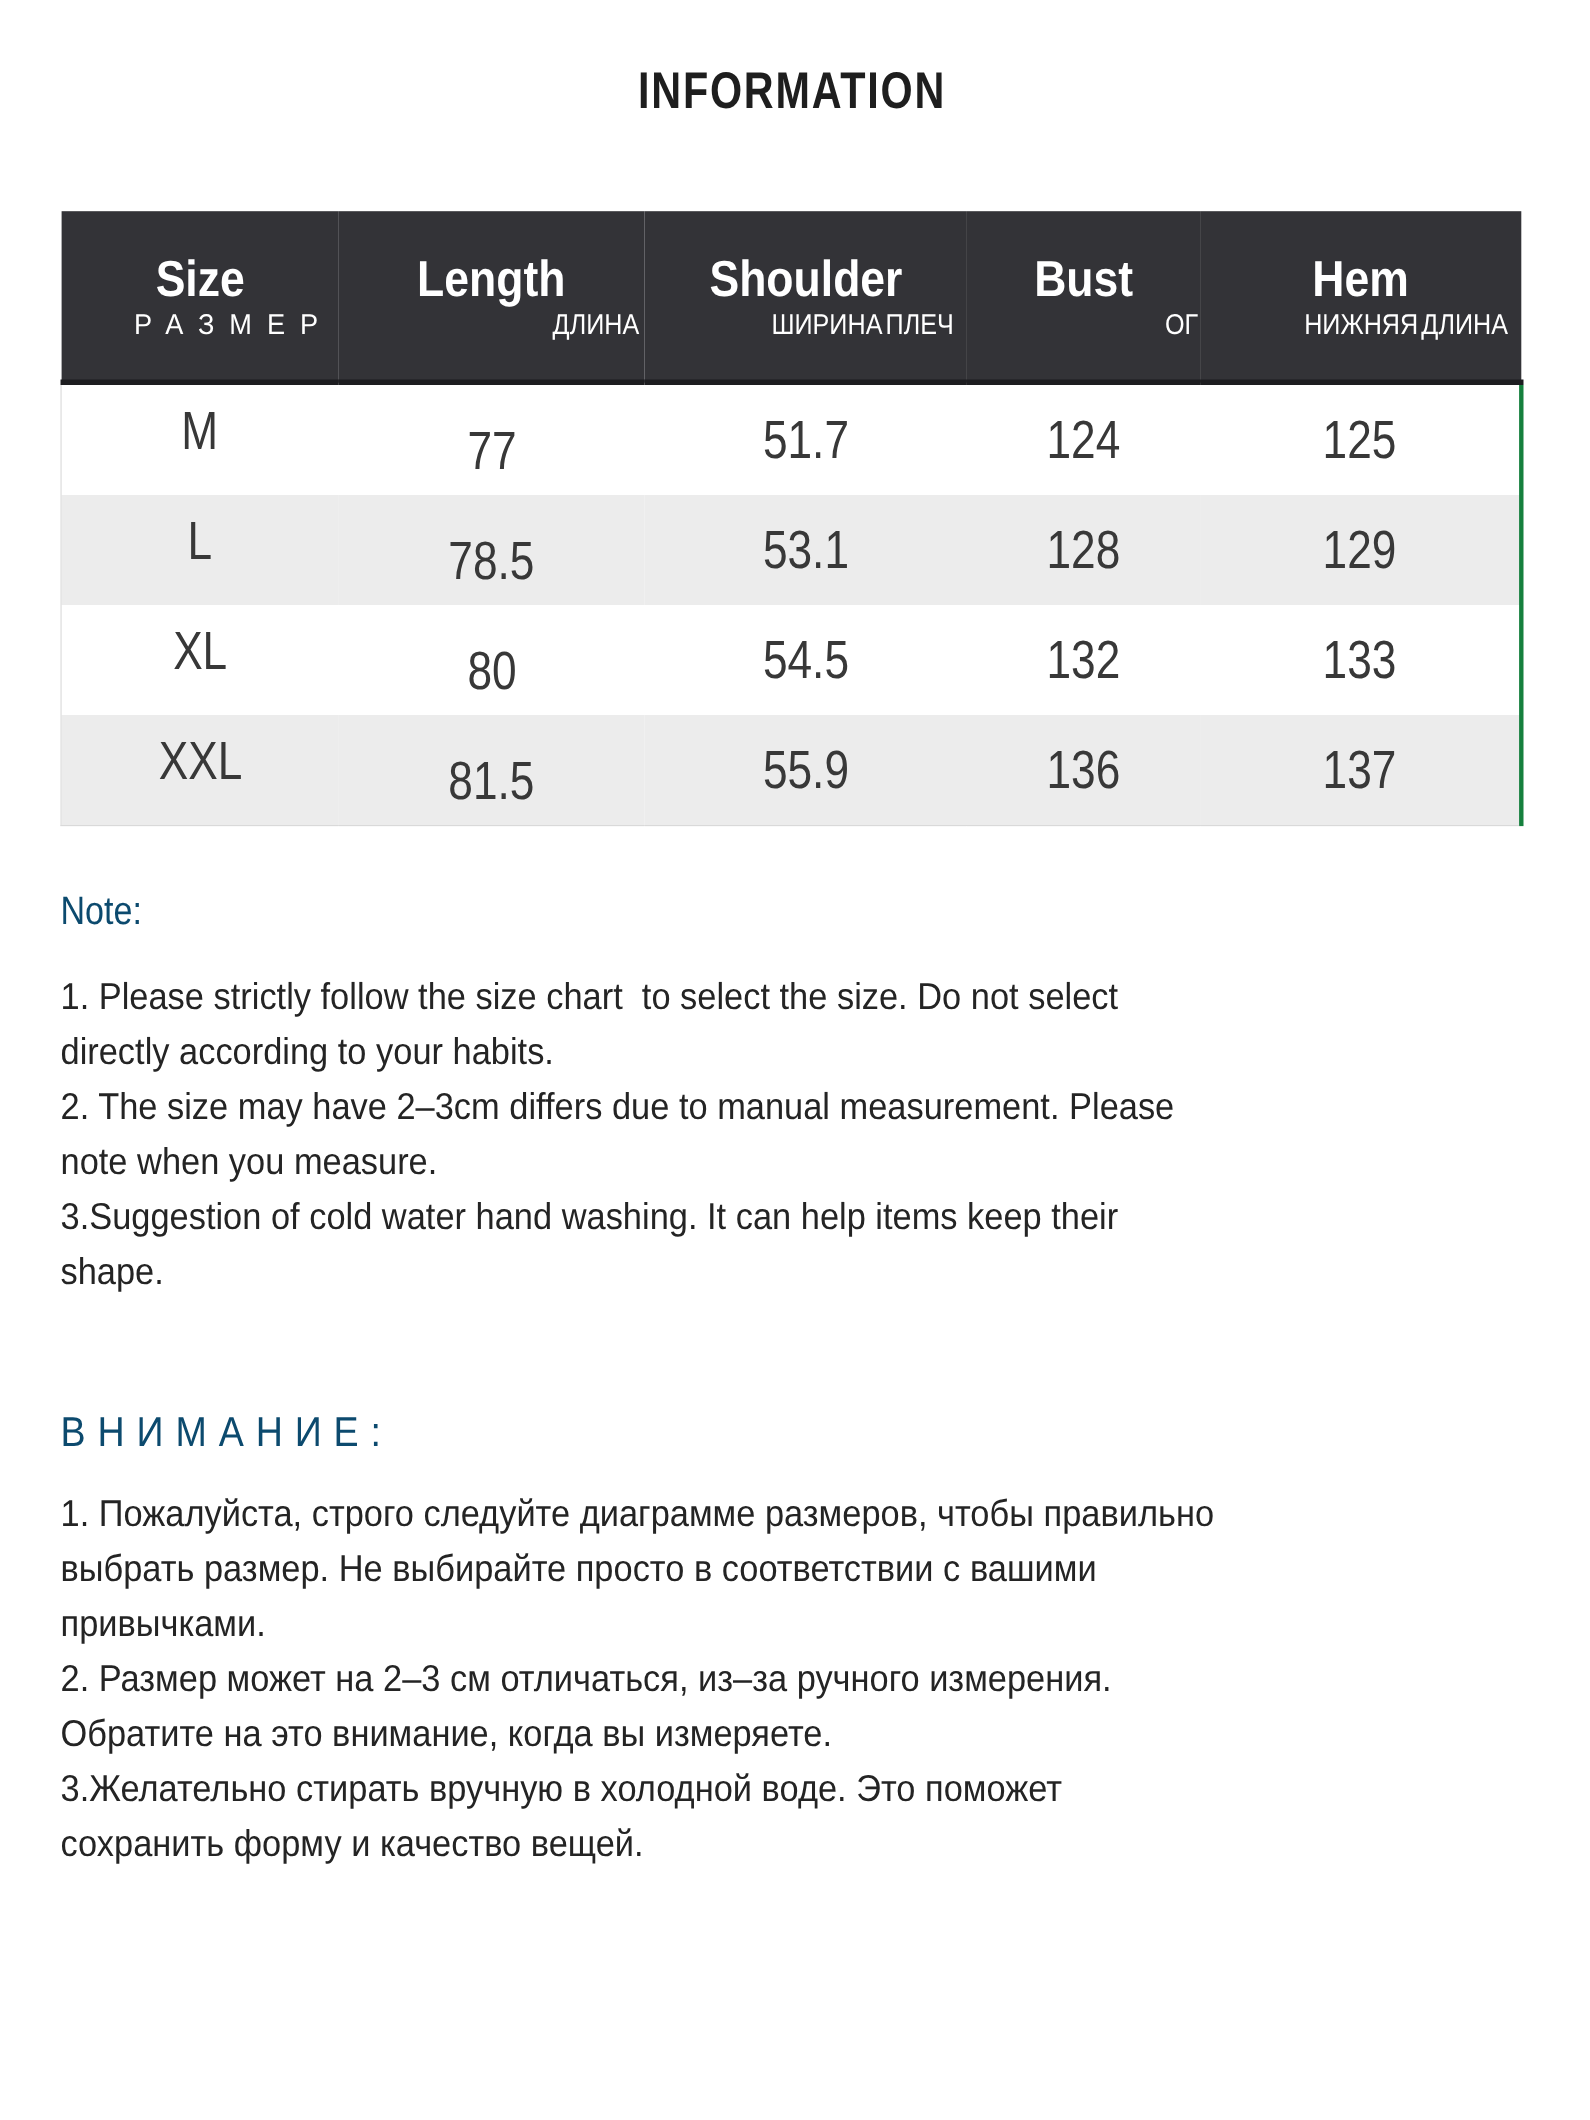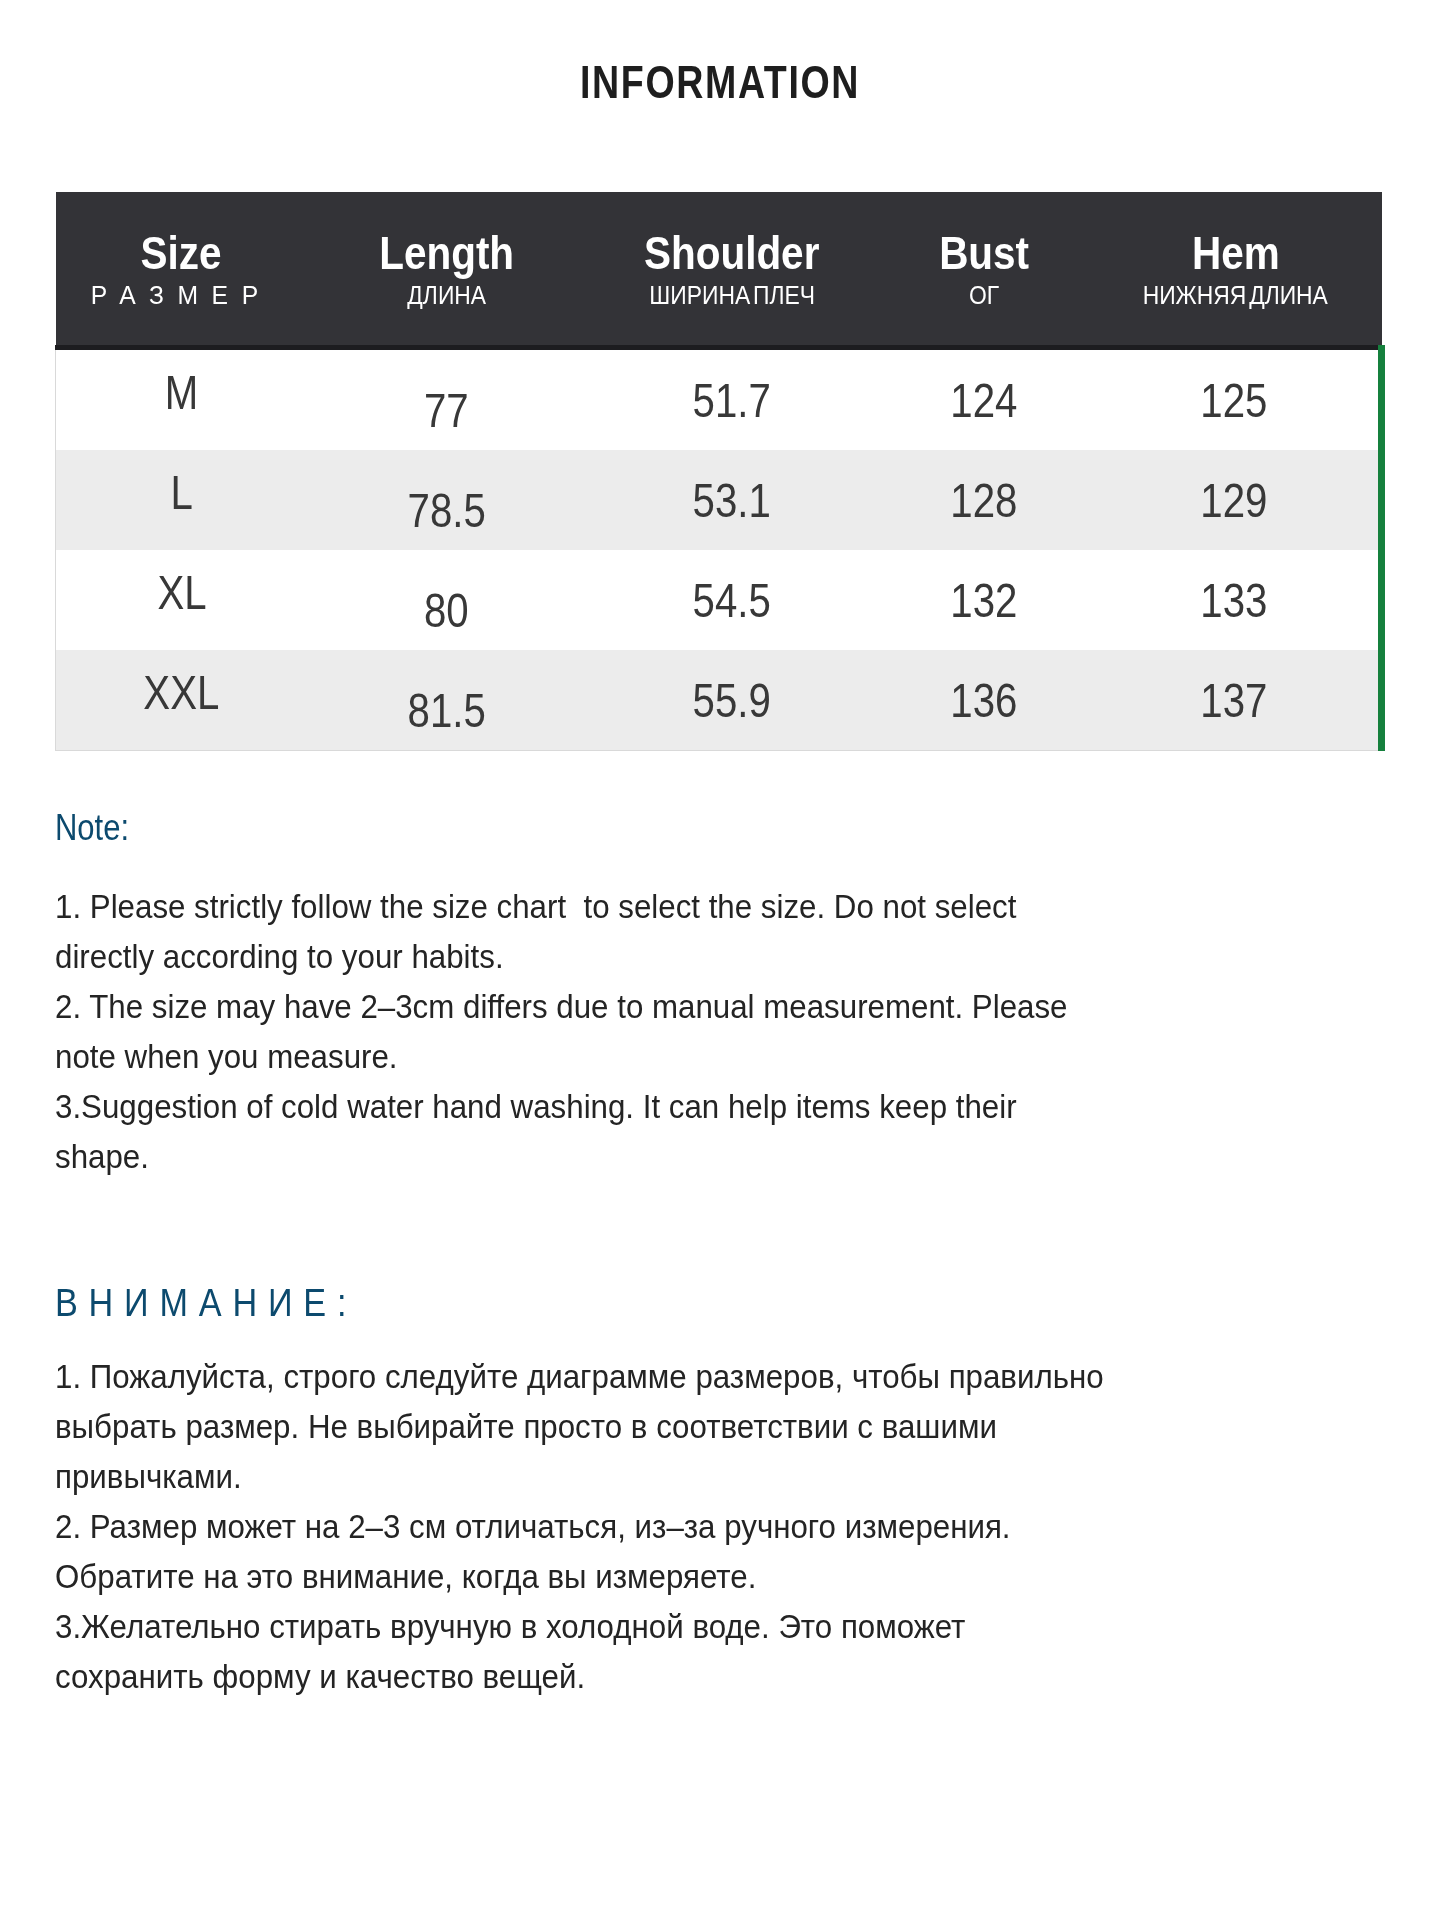--- a/index.html
+++ b/index.html
@@ -47,37 +47,38 @@
     font-weight: 700;
     line-height: 1;
     margin-bottom: 6px;
   }
   .h-main .cond { transform: scaleX(0.88); }
   .h-sub {
     color: #ffffff;
     font-size: 26px;
     font-weight: 400;
     line-height: 1;
+    text-align: right;
   }
   .h-sub span { display: inline-block; transform: scaleX(0.88); word-spacing: -4px; }
   .h-sub.sub-wide span { letter-spacing: 0.55em; transform: scaleX(0.95); }
 
   .size-table tbody td {
     height: 100px;
     padding: 0;
     text-align: center;
     vertical-align: middle;
     font-size: 49px;
     font-weight: 400;
     color: #383838;
     background: #ffffff;
   }
   .size-table tbody tr.alt td { background: #ececec; }
   .size-table tbody td:first-child { border-left: 1px solid #d9d9d9; }
-  .size-table tbody td:last-child { border-right: 7px solid #15803d; }
+  .size-table tbody td:last-child { border-right: 4px solid #15803d; }
   .size-table tbody tr:last-child td { border-bottom: 1px solid #d9d9d9; }
   td.c-size .cond { position: relative; top: -8px; }
   td.down .cond { position: relative; top: 10px; }
 
   
   .note-h {
     margin: 56px 0 0 0;
     font-size: 36px;
     line-height: 42px;
     font-weight: 400;

